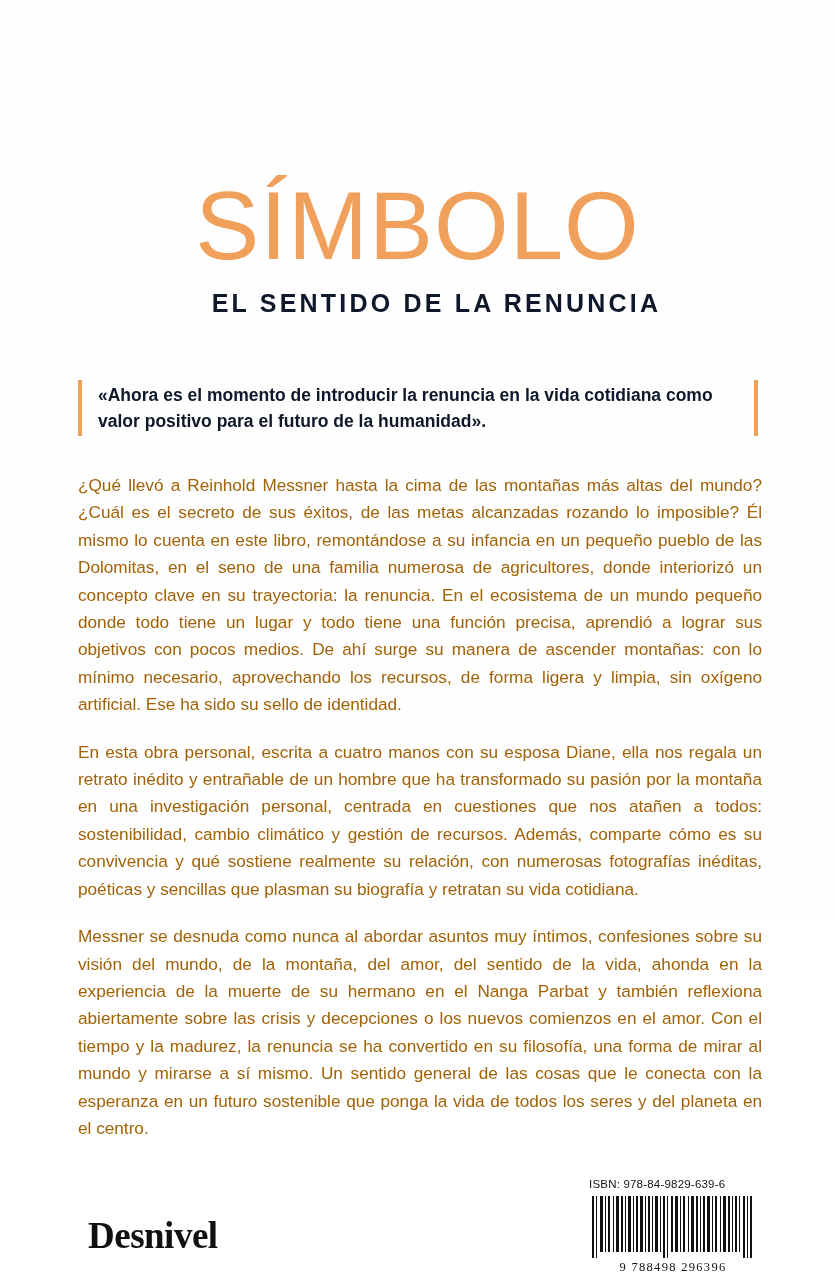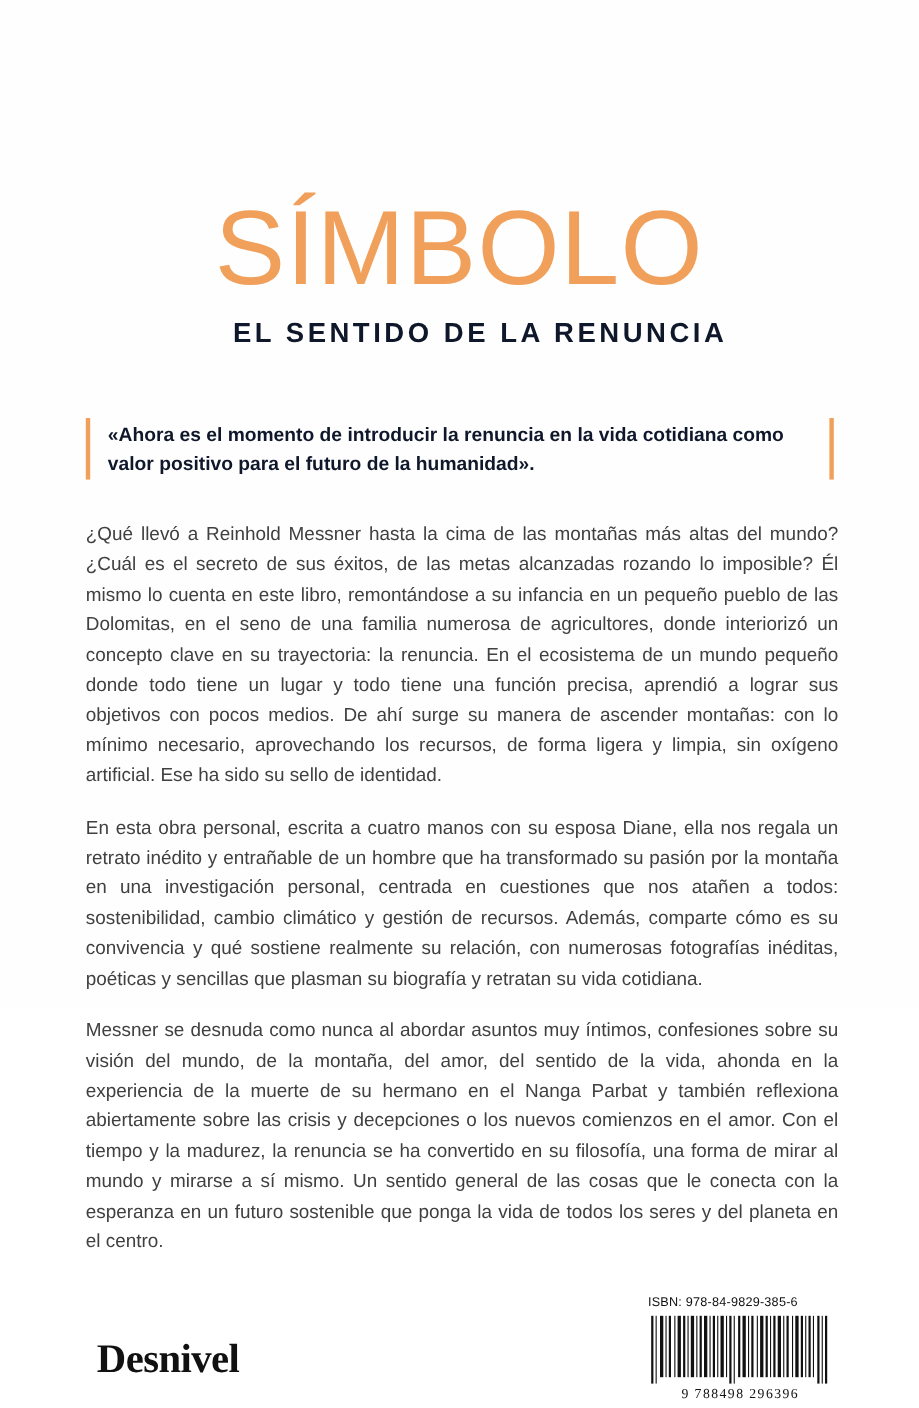--- a/index.html
+++ b/index.html
@@ -84,21 +84,21 @@
     position: absolute;
     top: 472px;
     left: 78px;
     width: 684px;
   }
   .body-copy p {
     margin: 0 0 20px 0;
     font-size: 17.2px;
     line-height: 27.4px;
     text-align: justify;
-    color: #404040;
+    color: #a16207;
     hyphens: auto;
   }
   .body-copy p:last-child {
     margin-bottom: 0;
   }
 
   
   .publisher {
     position: absolute;
     left: 88px;
@@ -166,21 +166,21 @@
 
   <div class="body-copy">
     <p>¿Qué llevó a Reinhold Messner hasta la cima de las montañas más altas del mundo? ¿Cuál es el secreto de sus éxitos, de las metas alcanzadas rozando lo imposible? Él mismo lo cuenta en este libro, remontándose a su infancia en un pequeño pueblo de las Dolomitas, en el seno de una familia numerosa de agricultores, donde interiorizó un concepto clave en su trayectoria: la renuncia. En el ecosistema de un mundo pequeño donde todo tiene un lugar y todo tiene una función precisa, aprendió a lograr sus objetivos con pocos medios. De ahí surge su manera de ascender montañas: con lo mínimo necesario, aprovechando los recursos, de forma ligera y limpia, sin oxígeno artificial. Ese ha sido su sello de identidad.</p>
     <p>En esta obra personal, escrita a cuatro manos con su esposa Diane, ella nos regala un retrato inédito y entrañable de un hombre que ha transformado su pasión por la montaña en una investigación personal, centrada en cuestiones que nos atañen a todos: sostenibilidad, cambio climático y gestión de recursos. Además, comparte cómo es su convivencia y qué sostiene realmente su relación, con numerosas fotografías inéditas, poéticas y sencillas que plasman su biografía y retratan su vida cotidiana.</p>
     <p>Messner se desnuda como nunca al abordar asuntos muy íntimos, confesiones sobre su visión del mundo, de la montaña, del amor, del sentido de la vida, ahonda en la experiencia de la muerte de su hermano en el Nanga Parbat y también reflexiona abiertamente sobre las crisis y decepciones o los nuevos comienzos en el amor. Con el tiempo y la madurez, la renuncia se ha convertido en su filosofía, una forma de mirar al mundo y mirarse a sí mismo. Un sentido general de las cosas que le conecta con la esperanza en un futuro sostenible que ponga la vida de todos los seres y del planeta en el centro.</p>
   </div>
 
   <div class="publisher">Desnivel</div>
 
   <div class="isbn-block">
-    <div class="isbn-text">ISBN: 978-84-9829-385-6</div>
+    <div class="isbn-text">ISBN: 978-84-9829-639-6</div>
     <div class="barcode">
       <svg class="bars" viewBox="0 0 166 62" preserveAspectRatio="none" aria-hidden="true">
         <rect x="0" y="0" width="166" height="62" fill="#ffffff"></rect>
         <g fill="#111111">
           <rect x="3" y="0" width="2" height="62"></rect>
           <rect x="7" y="0" width="1" height="62"></rect>
           <rect x="11" y="0" width="3" height="56"></rect>
           <rect x="16" y="0" width="1" height="56"></rect>
           <rect x="19" y="0" width="2" height="56"></rect>
           <rect x="24" y="0" width="1" height="56"></rect>

